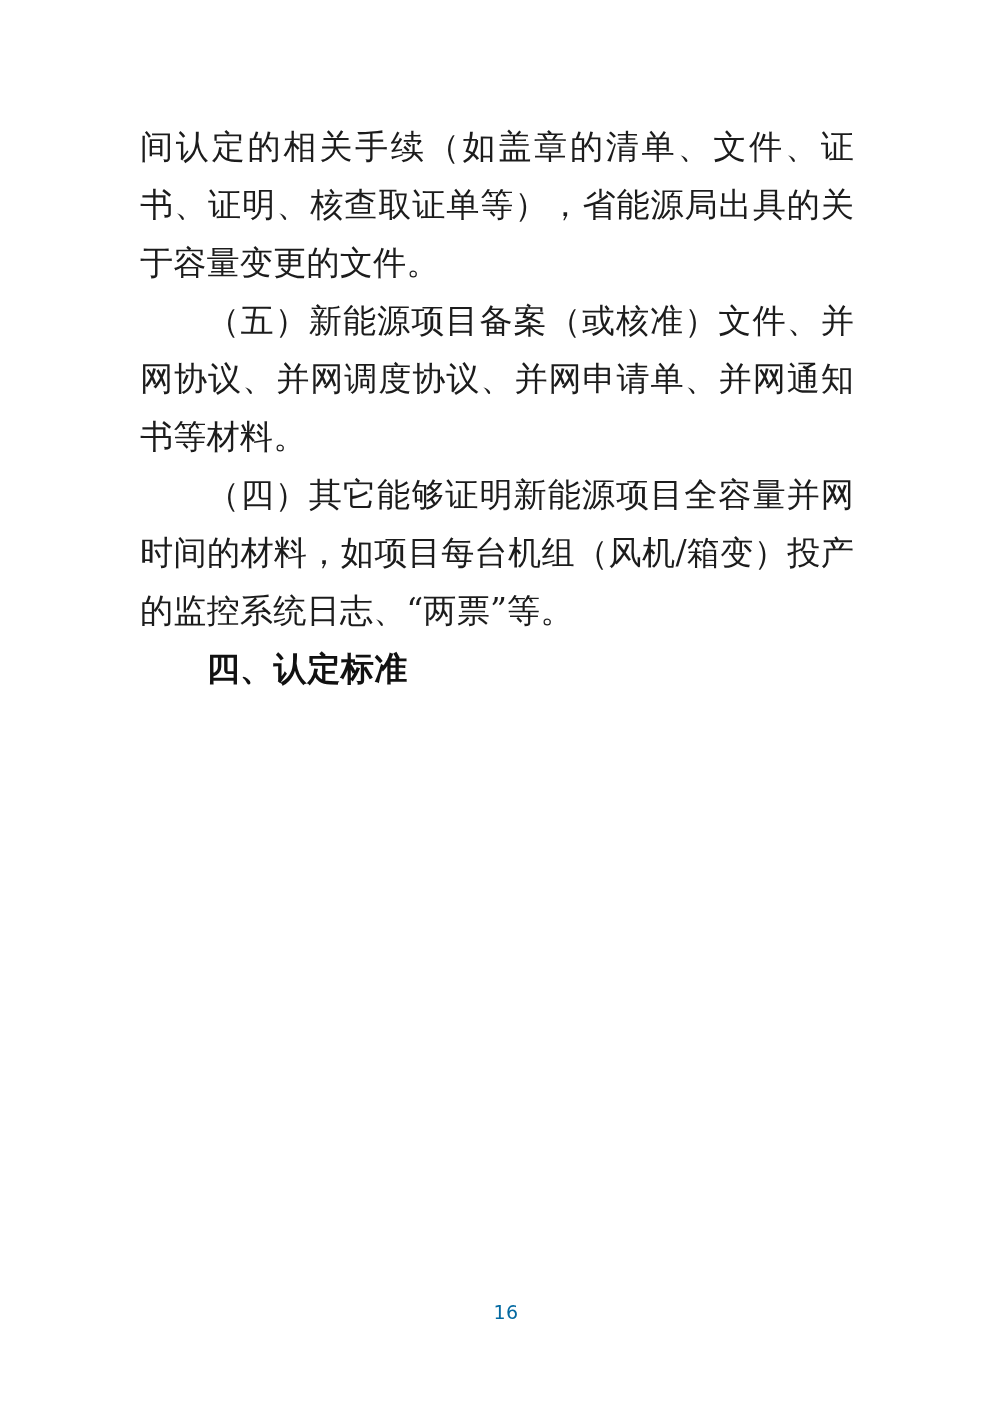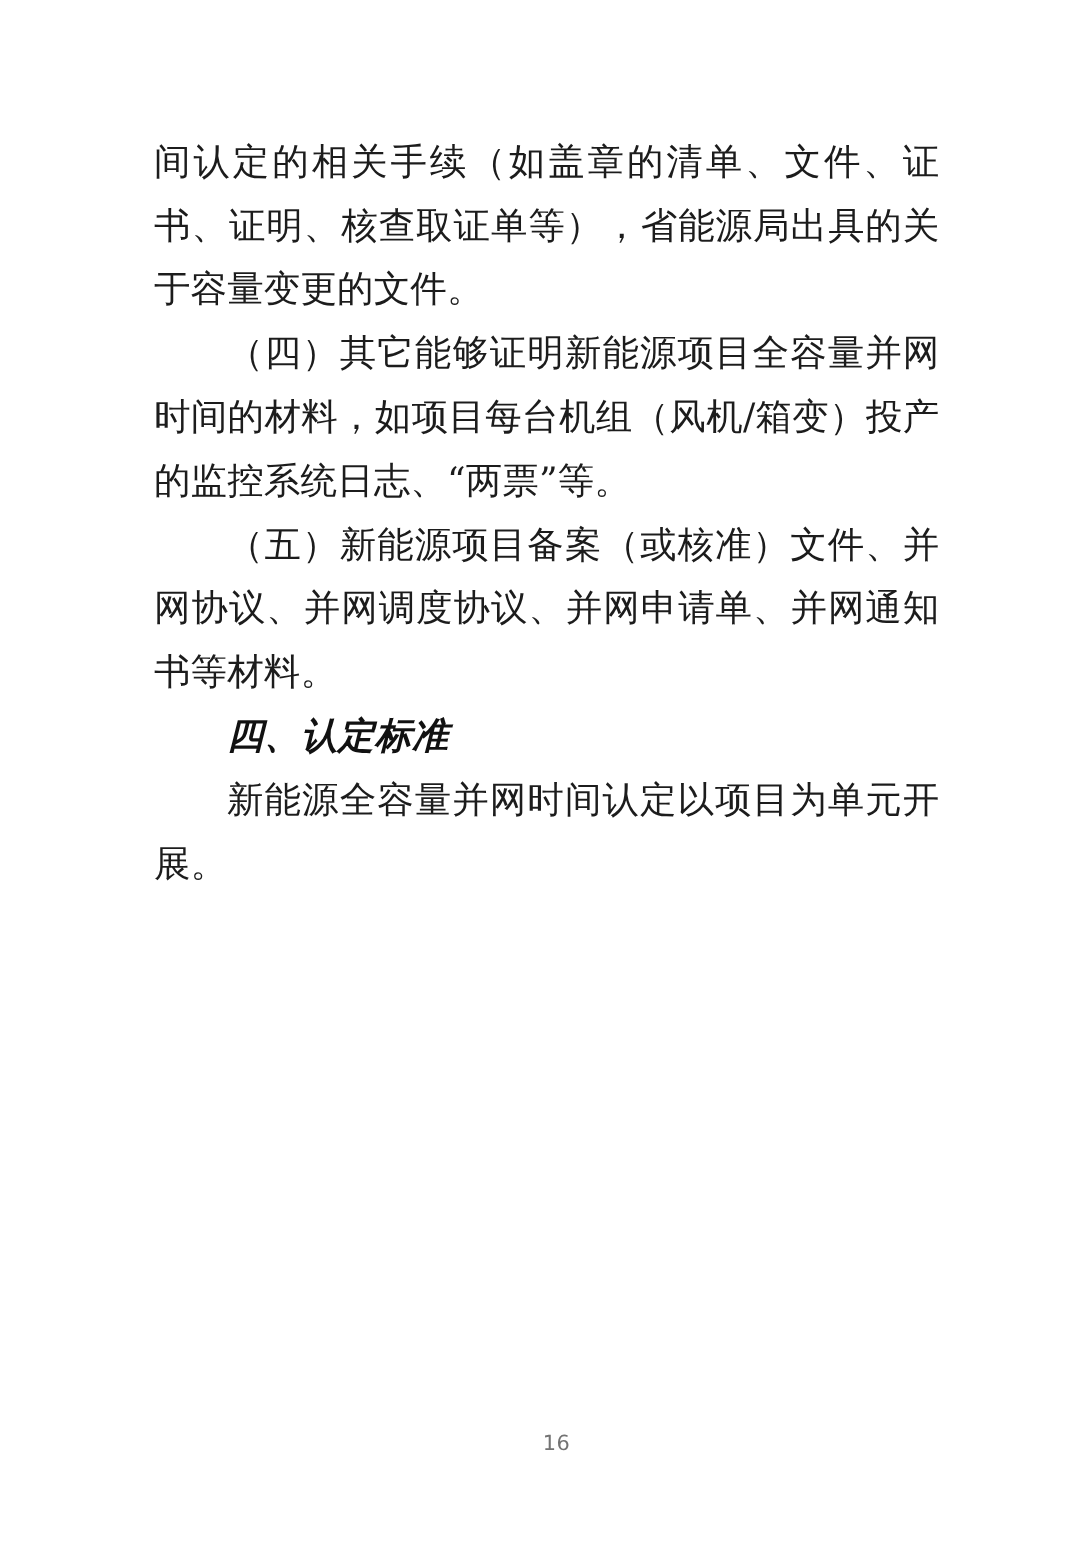--- a/index.html
+++ b/index.html
@@ -61,63 +61,61 @@
     font-size: 33.2px;
     line-height: 58px;
     margin: 0;
     font-weight: 700;
     color: #111111;
     text-align: left;
     letter-spacing: 0.4px;
   }
   .heading.level1 {
     text-indent: 66.4px;
-    font-style: italic;
   }
   .heading.level2 {
     text-indent: 58px;
   }
 
   
   .gap-sm {
     height: 10px;
   }
 
   .page-number {
     position: absolute;
     left: 0;
     right: 0;
     top: 1300px;
     text-align: center;
     font-size: 19px;
     line-height: 24px;
     font-family: "DejaVu Sans", "Liberation Sans", sans-serif;
-    color: #737373;
+    color: #0369a1;
     letter-spacing: 0.5px;
     padding-left: 20px;
   }
 </style>
 </head>
 <body>
 
 <div class="page">
 
   <div class="text-column">
 
     <p class="para no-indent">间认定的相关手续（如盖章的清单、文件、证书、证明、核查取证单等），省能源局出具的关于容量变更的文件。</p>
 
 
+    <p class="para indent2">（五）新能源项目备案（或核准）文件、并网协议、并网调度协议、并网申请单、并网通知书等材料。</p>
+
     <p class="para indent2">（四）其它能够证明新能源项目全容量并网时间的材料，如项目每台机组（风机/箱变）投产的监控系统日志、“两票”等。</p>
-
-    <p class="para indent2">（五）新能源项目备案（或核准）文件、并网协议、并网调度协议、并网申请单、并网通知书等材料。</p>
 
     <p class="heading level1">四、认定标准</p>
 
 
-    <p class="para indent2">新能源全容量并网时间认定以项目为单元开展。</p>
 
 
 
     <div class="gap-sm"></div>
 
   </div>
 
   <div class="page-number">16</div>
 
 </div>

